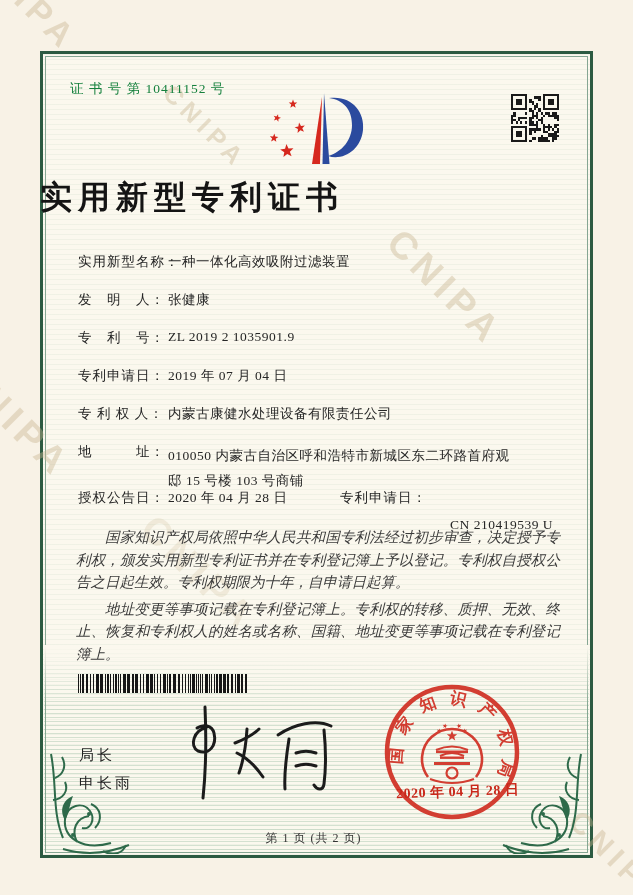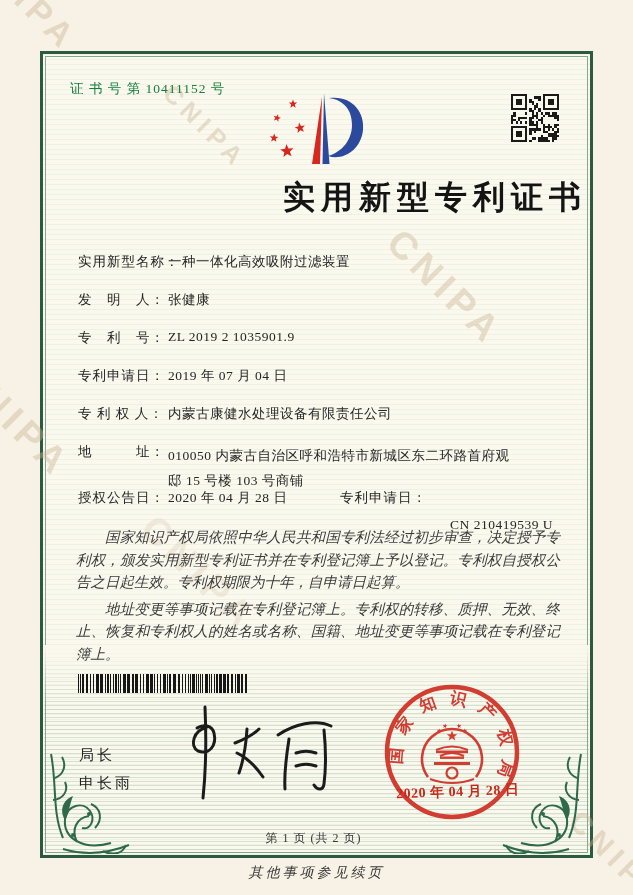--- a/index.html
+++ b/index.html
@@ -28,21 +28,21 @@
   .stripes-fade{position:absolute;left:44px;top:645px;width:545px;height:60px;z-index:1;
            background:linear-gradient(180deg,#fbf8ee,rgba(251,248,238,0));}
 
   .content{position:absolute;inset:0;z-index:3;}
 
   .cert-no{position:absolute;left:70px;top:80px;font-size:13.5px;color:#15803d;letter-spacing:1px;}
 
   .logo{position:absolute;left:263px;top:88px;width:104px;height:84px;}
   .qr{position:absolute;left:511px;top:94px;width:48px;height:48px;}
 
-  .title{position:absolute;left:40px;top:176px;width:547px;text-align:right;
+  .title{position:absolute;left:40px;top:176px;width:547px;text-align:left;
          font-size:32px;font-weight:bold;color:#141414;letter-spacing:6px;}
 
   .row{position:absolute;left:78px;height:20px;font-size:13.5px;color:#262626;white-space:nowrap;}
   .row .lab{position:absolute;left:0;letter-spacing:1px;}
   .row .val{position:absolute;left:90px;letter-spacing:0.5px;}
   .row .val-wrap{white-space:pre-line;line-height:25px;width:420px;}
   .row .lab2{position:absolute;left:262px;letter-spacing:1px;}
   .row .val2{position:absolute;left:372px;letter-spacing:0.5px;margin-top:28px;}
   .r-name{top:253px;} .r-inventor{top:291px;} .r-patno{top:329px;}
   .r-appdate{top:367px;} .r-patentee{top:405px;} .r-addr{top:443px;} .r-grant{top:489px;}
@@ -405,16 +405,15 @@
       <path d="M34,92 C28,80 33,68 46,66"></path>
       <path d="M52,78 C60,70 58,58 48,54"></path>
       <path d="M20,99 C44,106 66,103 86,95"></path>
       <path d="M60,101 C70,107 80,103 83,95"></path>
       <path d="M22,70 C16,60 20,50 30,46 C26,56 26,64 22,70 Z" fill="#2e6a4a" stroke="none"></path>
       <circle cx="46" cy="64" r="2" fill="#2e6a4a" stroke="none"></circle>
       <circle cx="30" cy="85" r="2" fill="#2e6a4a" stroke="none"></circle>
     </svg>
 
     <div class="page-no">第 1 页 (共 2 页)</div>
-    <div class="note">其他事项参见续页</div>
 
   </div>
 </div>
 
 </body></html>

